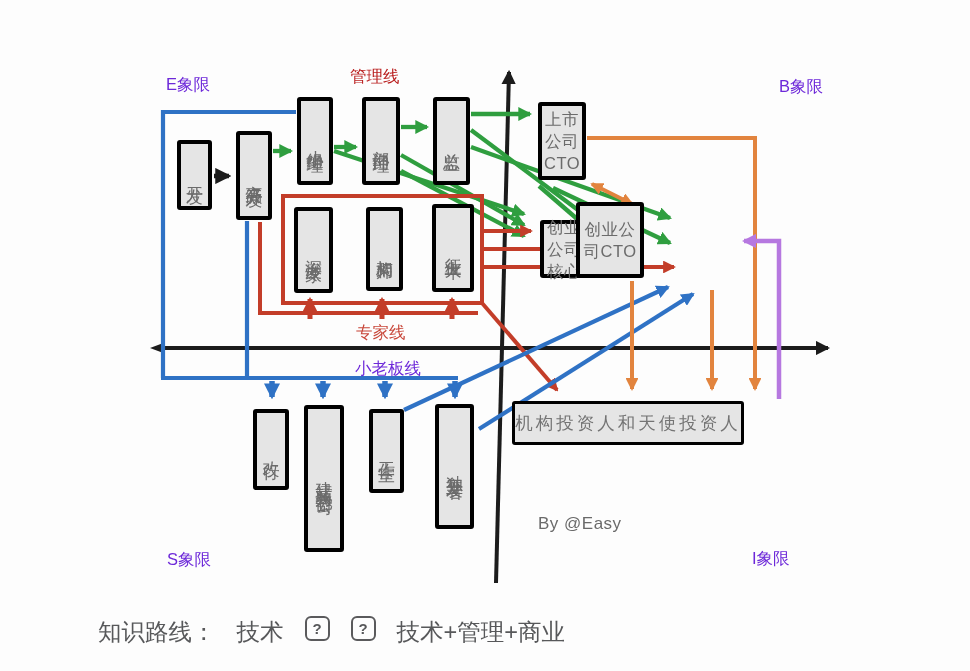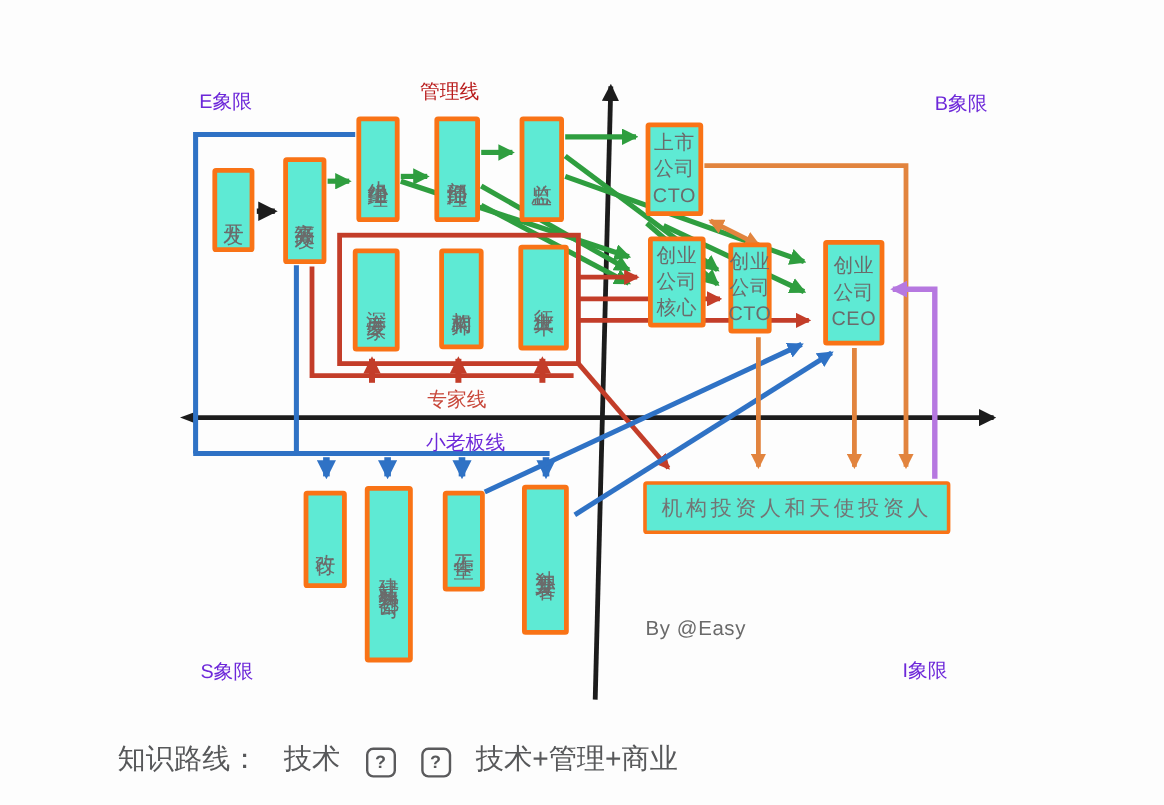--- a/index.html
+++ b/index.html
@@ -1,54 +1,54 @@
 <!DOCTYPE html>
 <html><head>
 <meta charset="utf-8">
 <style>
   html,body{margin:0;padding:0;background:#fdfdfd;}
   #stage{position:relative;width:970px;height:671px;background:#fdfdfd;overflow:hidden;
          font-family:"Liberation Sans",sans-serif;}
   #wires{position:absolute;left:0;top:0;z-index:1;}
-  .box{position:absolute;z-index:2;background:#5eead4;border:4px solid #f97316;border-radius:3px;
+  .box{position:absolute;z-index:2;background:#e5e5e5;border:4px solid #000000;border-radius:3px;
        box-sizing:border-box;display:flex;align-items:center;justify-content:center;
        color:#6b6b6b;}
   .v{writing-mode:vertical-rl;text-orientation:upright;font-size:17px;letter-spacing:2px;line-height:1;}
   .h3l{font-size:16.5px;line-height:1.35;text-align:center;letter-spacing:0.5px;padding:2px;}
   #b-dev{left:177px;top:140px;width:35px;height:70px}
   #b-senior{left:236px;top:131px;width:36px;height:89px}
   #b-teammgr{left:297px;top:97px;width:36px;height:88px}
   #b-deptmgr{left:362px;top:97px;width:38px;height:88px}
   #b-director{left:433px;top:97px;width:37px;height:88px}
   #b-listedcto{left:538px;top:102px;width:48px;height:78px}
-  #b-core{left:540px;top:197px;width:48px;height:76px}
-  #b-scto{left:607px;top:202px;width:36px;height:76px}
+  #b-core{left:540px;top:220px;width:48px;height:58px}
+  #b-scto{left:576px;top:202px;width:68px;height:76px}
   #b-sceo{left:686px;top:200px;width:51px;height:88px}
   #b-deep{left:294px;top:207px;width:39px;height:86px}
   #b-arch{left:366px;top:207px;width:37px;height:84px}
   #b-industry{left:432px;top:204px;width:42px;height:88px}
   #b-change{left:253px;top:409px;width:36px;height:81px}
   #b-web{left:304px;top:405px;width:40px;height:147px;letter-spacing:3px}
   #b-studio{left:369px;top:409px;width:35px;height:84px}
   #b-indie{left:435px;top:404px;width:39px;height:125px}
-  #b-investors{left:536px;top:401px;width:256px;height:44px;font-size:17.5px;
+  #b-investors{left:512px;top:401px;width:232px;height:44px;font-size:17.5px;
                letter-spacing:3px;color:#747474;border-width:3.5px}
   .lbl{position:absolute;z-index:3;font-size:16.5px;white-space:nowrap;}
   .orange{color:#6d28d9}.green{color:#b91c1c}.red{color:#c8473a}.blue{color:#6d28d9}
   #l-e{left:166px;top:74px}
   #l-b{left:779px;top:76px}
   #l-s{left:167px;top:549px}
   #l-i{left:752px;top:548px}
   #l-mgmt{left:350px;top:66px}
   #l-expert{left:356px;top:322px}
   #l-boss{left:355px;top:358px}
   .credit{position:absolute;z-index:3;font-size:17px;color:#6a6a6a;letter-spacing:0.5px;}
   #credit-src{left:538px;top:478px}
   #credit-by{left:538px;top:514px}
-  #caption{position:absolute;left:98px;top:616px;z-index:3;display:flex;align-items:flex-end;
+  #caption{position:absolute;left:98px;top:616px;z-index:3;display:flex;align-items:flex-start;
            gap:21px;font-size:23.5px;color:#57585a;}
   .qicon{width:25px;height:25px;border:2.5px solid #5a5a5c;border-radius:6px;
          display:flex;align-items:center;justify-content:center;
          font-size:15px;font-weight:bold;color:#57585a;box-sizing:border-box;}
 </style>
 </head>
 <body>
 
 <div id="stage">
 
@@ -141,21 +141,20 @@
   </svg>
 
   <div class="box v" id="b-dev">开发</div>
   <div class="box v" id="b-senior">高级开发</div>
   <div class="box v" id="b-teammgr">小组经理</div>
   <div class="box v" id="b-deptmgr">部门经理</div>
   <div class="box v" id="b-director">总监</div>
   <div class="box h3l" id="b-listedcto">上市公司CTO</div>
   <div class="box h3l" id="b-core">创业公司核心</div>
   <div class="box h3l" id="b-scto">创业公司CTO</div>
-  <div class="box h3l" id="b-sceo">创业公司CEO</div>
   <div class="box v" id="b-deep">深度专家</div>
   <div class="box v" id="b-arch">架构师</div>
   <div class="box v" id="b-industry">行业大牛</div>
   <div class="box v" id="b-change">改行</div>
   <div class="box v" id="b-web">建站或外包公司</div>
   <div class="box v" id="b-studio">工作室</div>
   <div class="box v" id="b-indie">独立开发者</div>
   <div class="box" id="b-investors">机构投资人和天使投资人</div>
 
   <div class="lbl orange" id="l-e">E象限</div>

